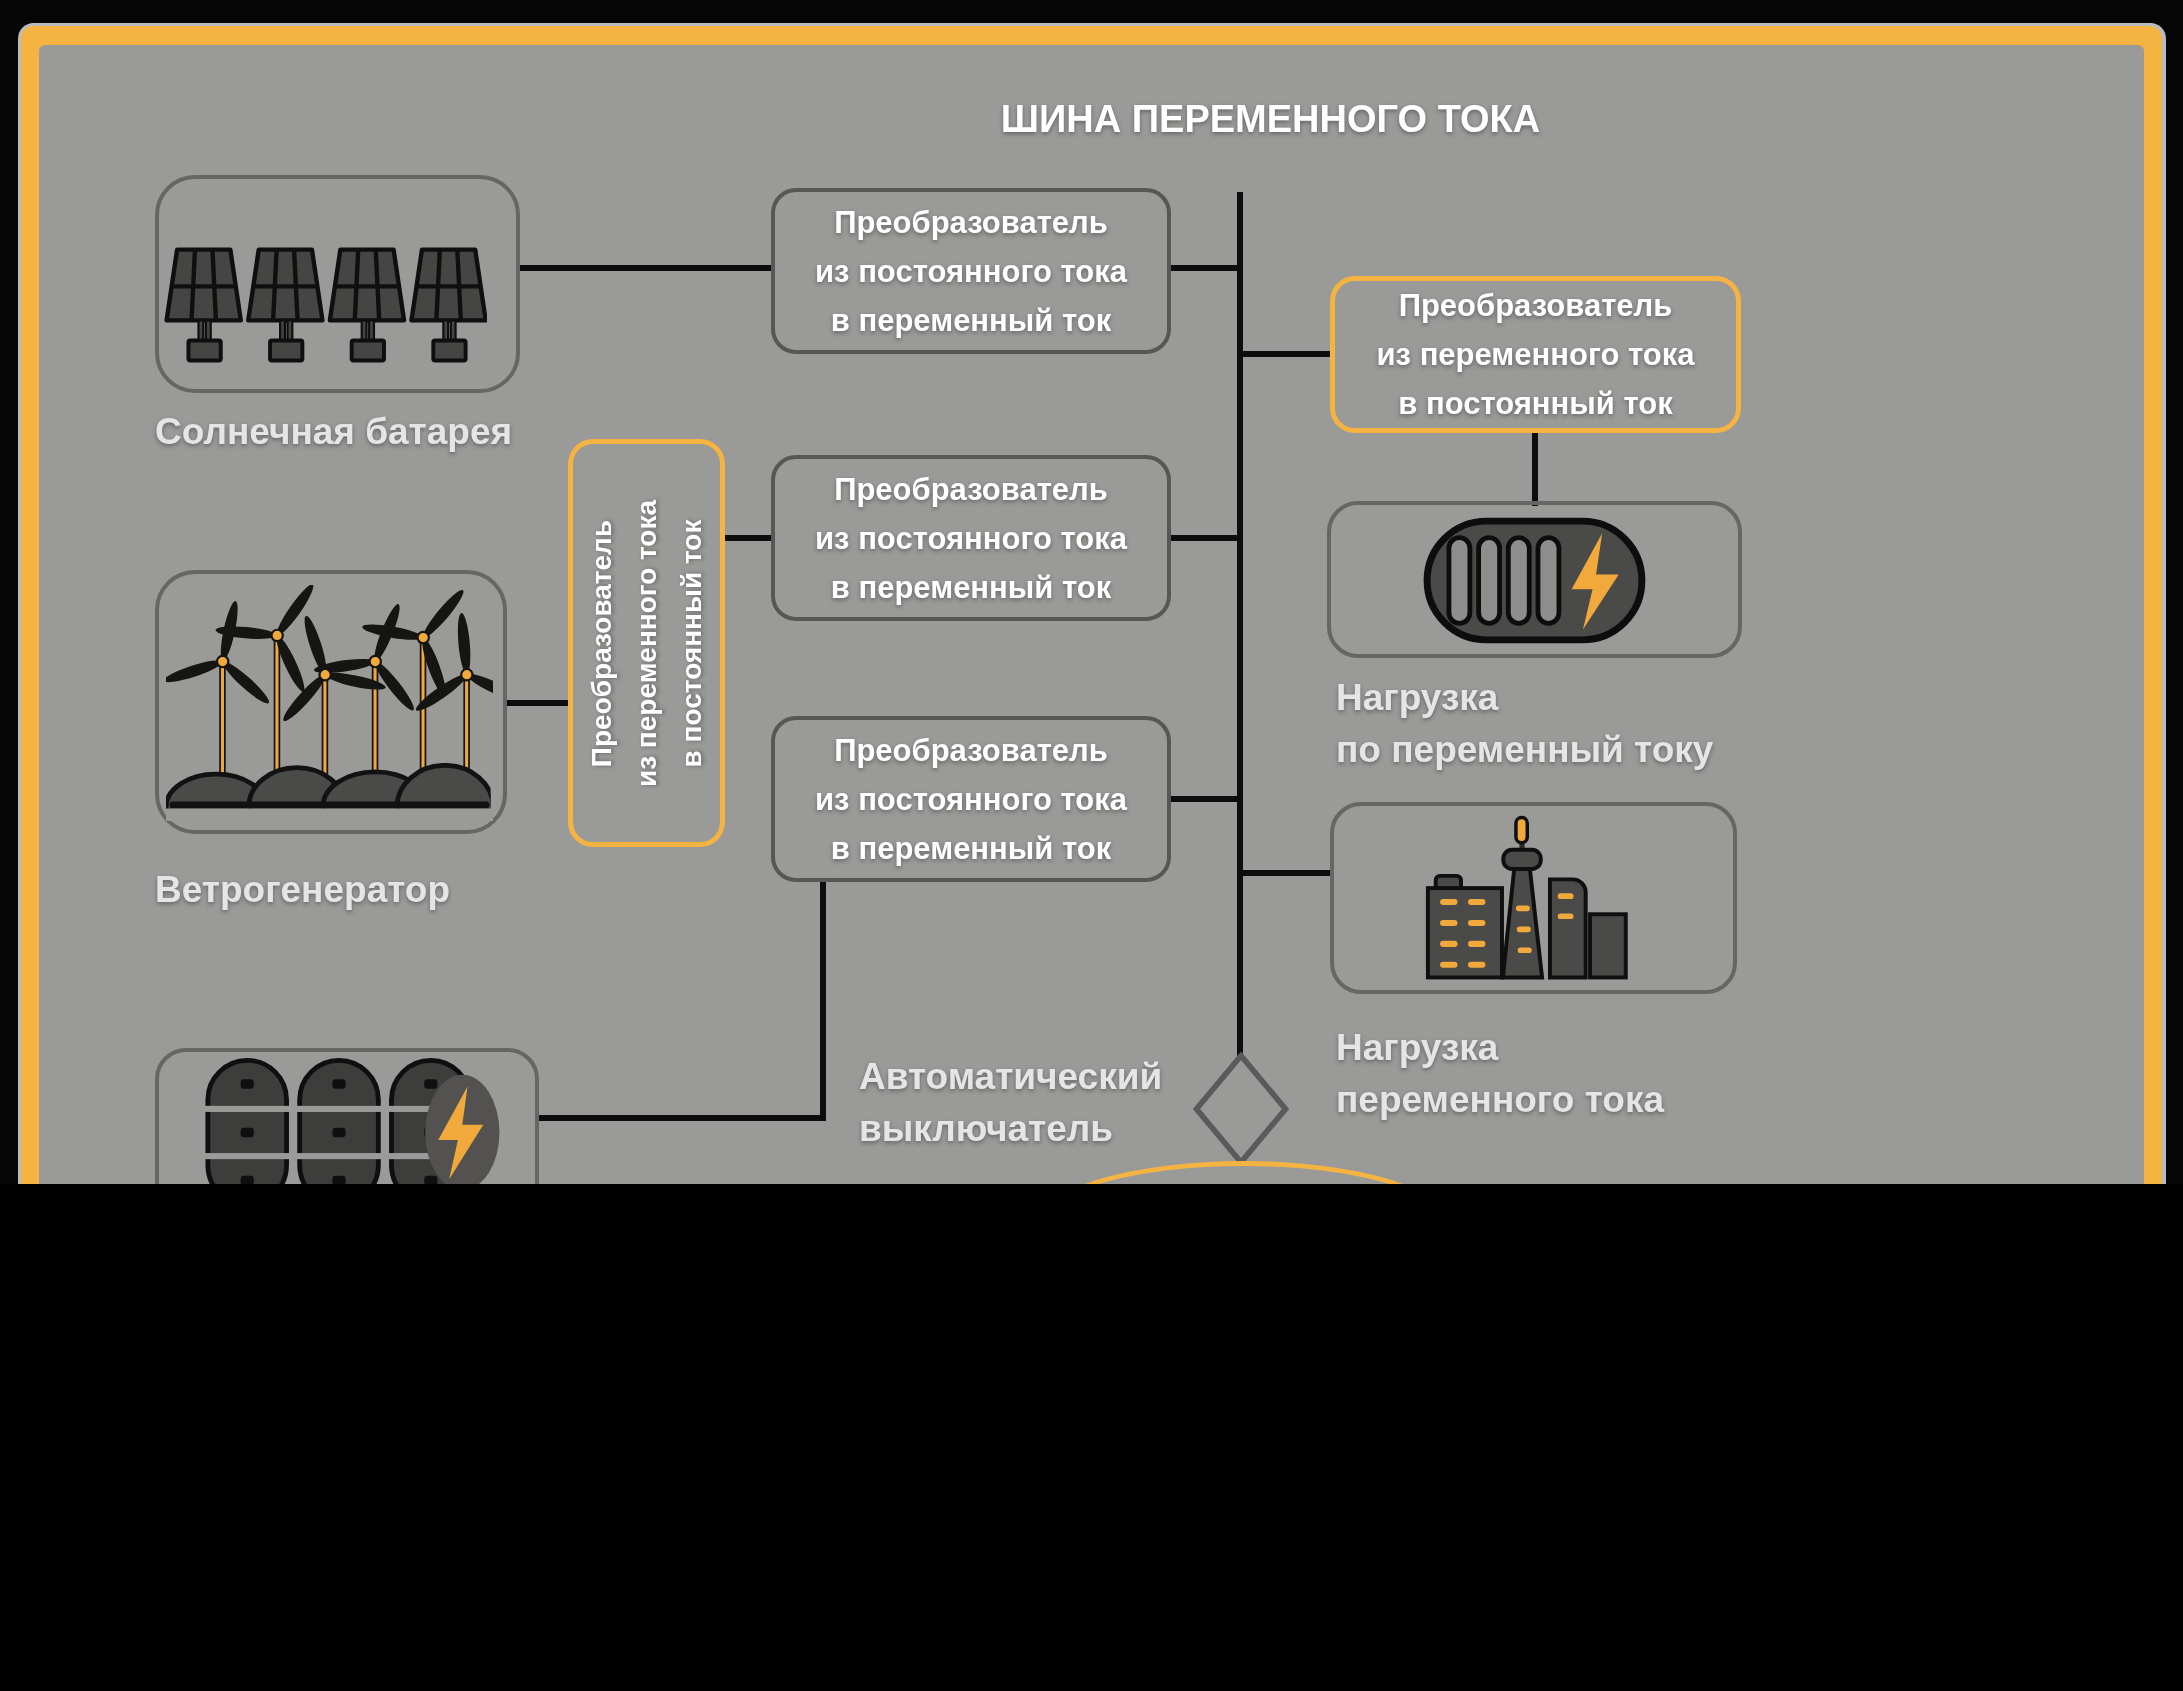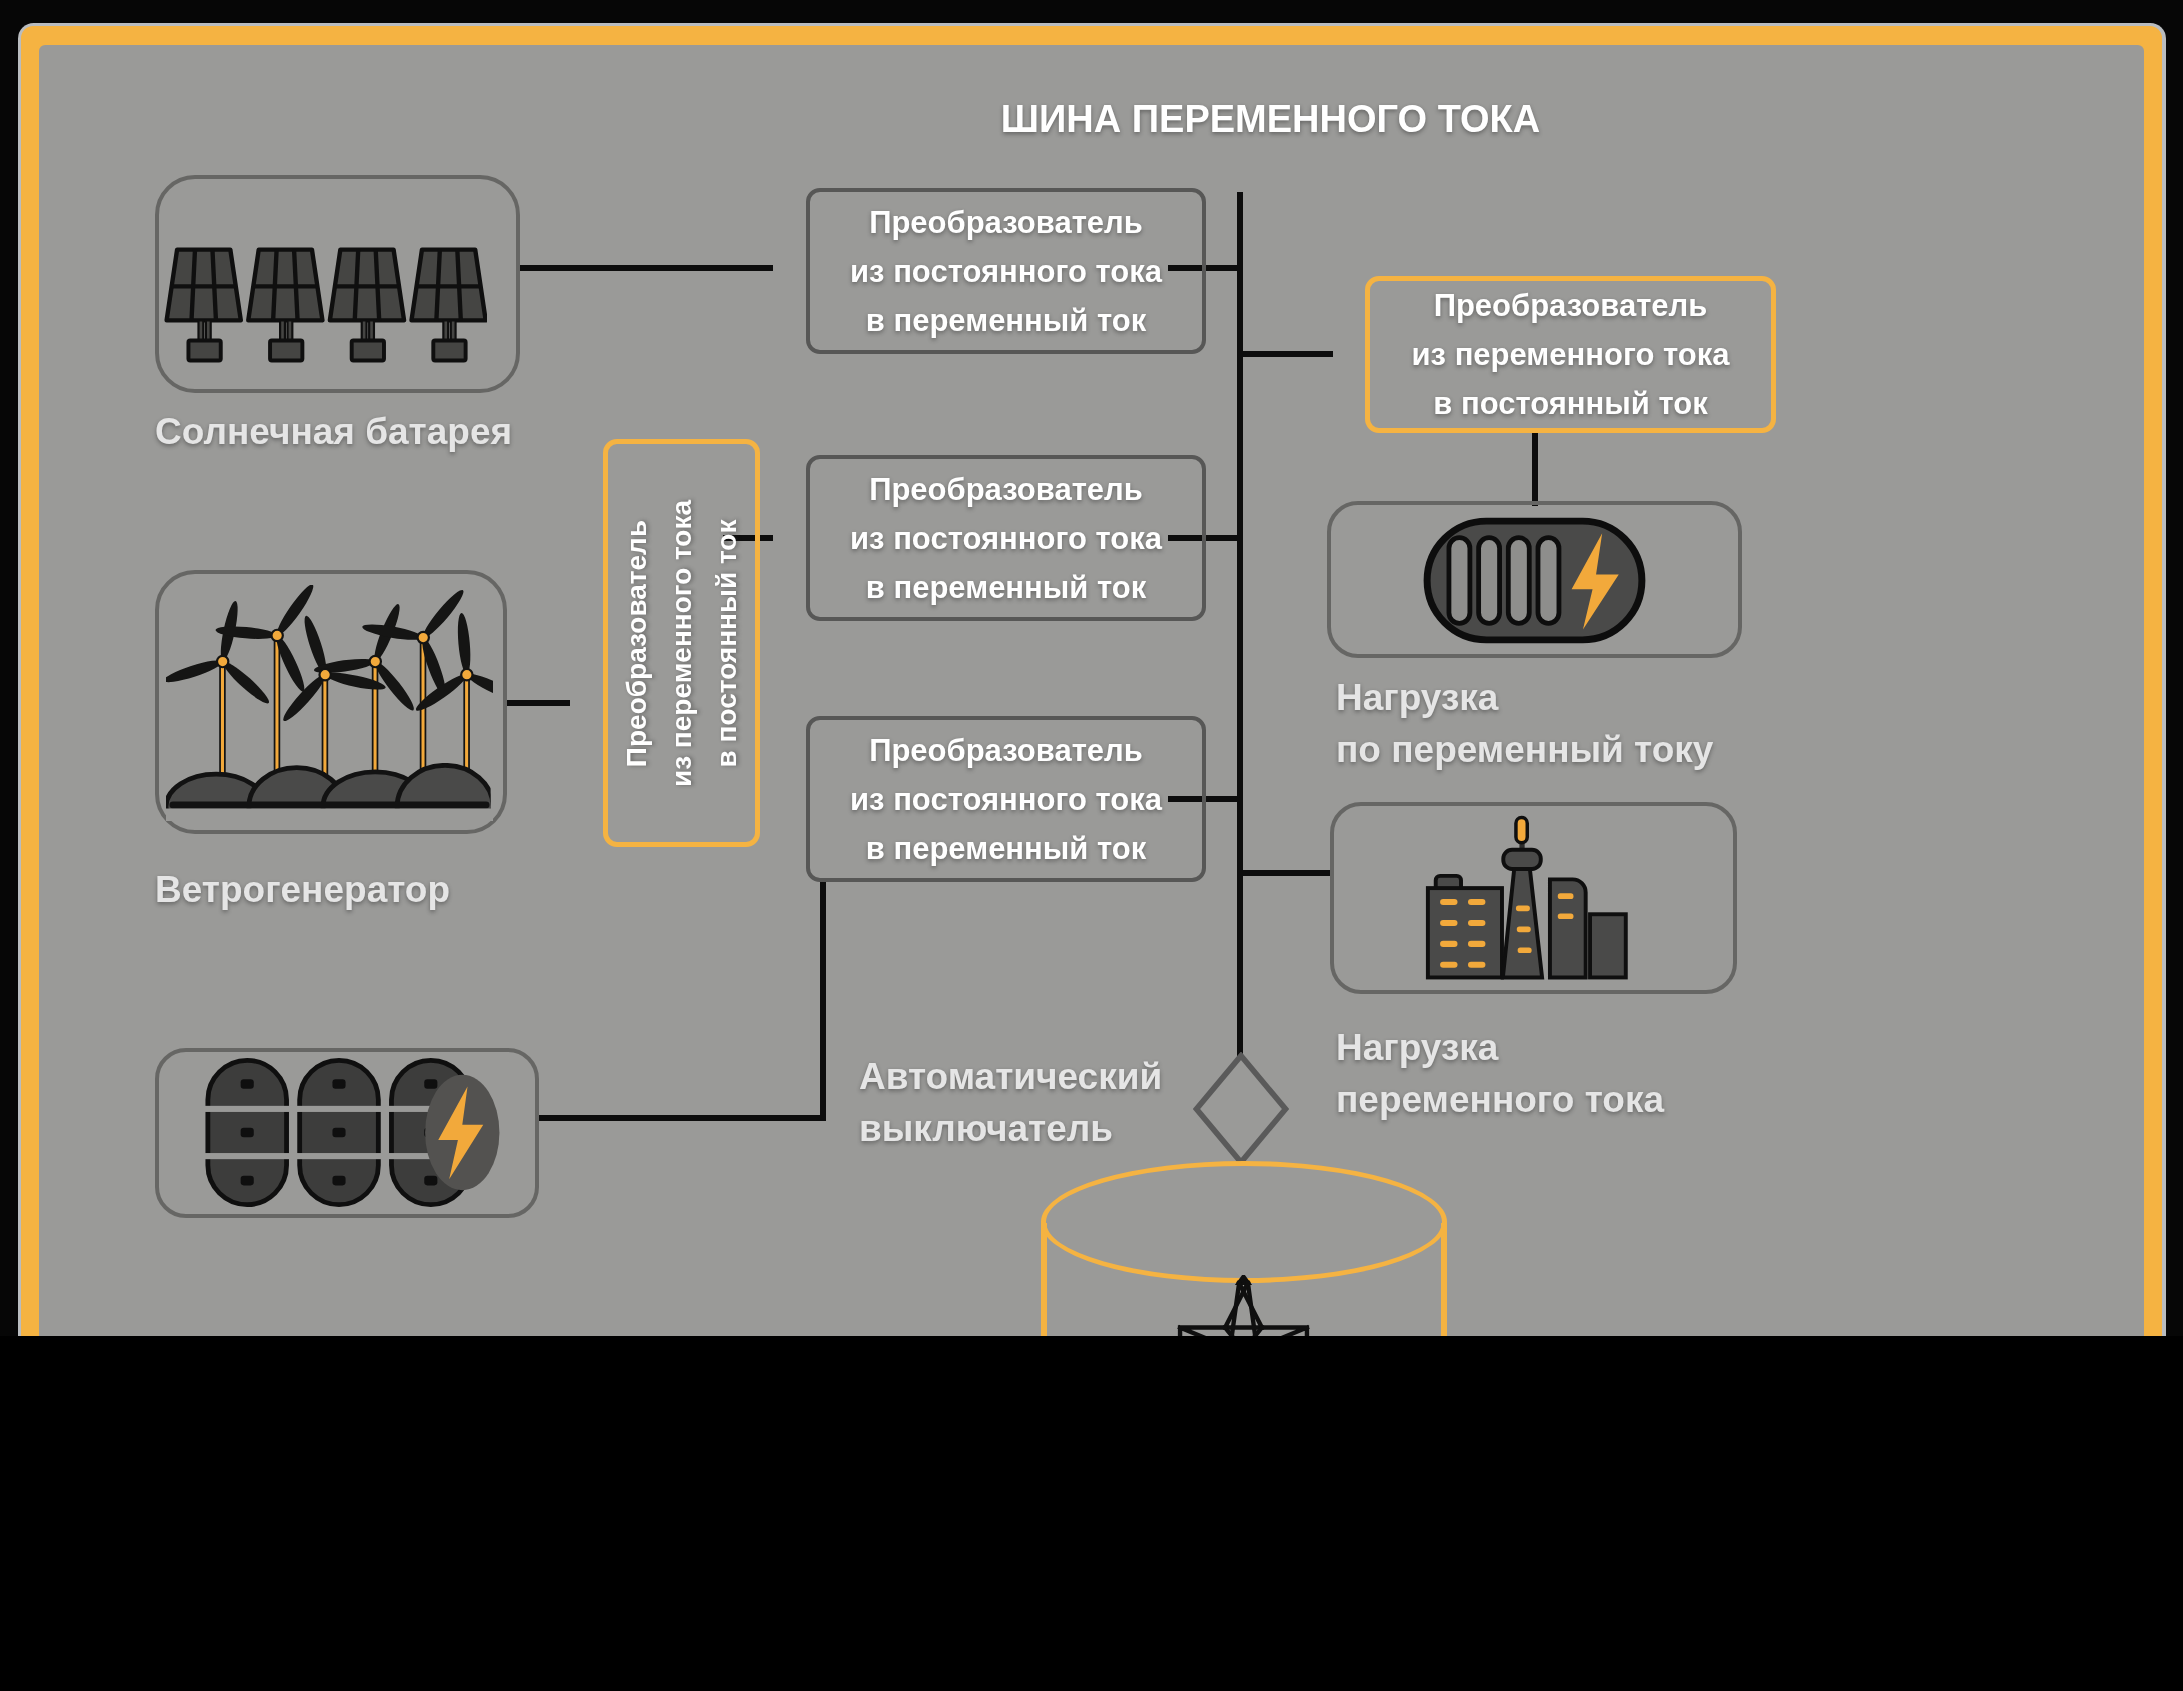--- a/index.html
+++ b/index.html
@@ -1,34 +1,34 @@
 <!DOCTYPE html>
 <html style="font-size:7px"><head>
 <meta charset="utf-8">
 <style>
   html,body{margin:0;padding:0;background:#000;}
-  #canvas{position:relative;width:2183px;height:1336px;background:#060606;overflow:hidden;
+  #canvas{position:relative;width:2183px;height:1184px;background:#060606;overflow:hidden;
           font-family:"Liberation Sans","DejaVu Sans",sans-serif;}
   .abs{position:absolute;}
   
   .frame-silver{left:17.5px;top:23px;width:2148px;height:1557px;background:#B9BCBF;border-radius:15.7px;}
   .frame-orange{left:21px;top:26px;width:2141px;height:1550px;background:#F5B342;border-radius:12.2px;}
   .frame-gray{left:39px;top:45px;width:2105px;height:1510px;background:#9A9A98;border-radius:6.1px;}
   .tab-orange{left:1493px;top:1554px;width:669px;height:111px;background:#F5B342;
               clip-path:polygon(0 0,100% 0,100% 100%,11.4% 100%);}
   .tab-gray{left:1523px;top:1546px;width:621px;height:95px;background:#9A9A98;
             clip-path:polygon(0 0,100% 0,100% 100%,11.1% 100%);}
   
   .line{background:#0D0D0D;}
   .hline{height:6.1px;}
   .vline{width:6.1px;}
   
   .node{border:4.8px solid #666664;border-radius:40px;box-sizing:border-box;}
-  .conv{border:4.4px solid #575756;border-radius:14px;box-sizing:border-box;
-        display:flex;flex-direction:column;justify-content:center;align-items:center;text-align:center;margin-left:35px;}
+  .conv{border:4.4px solid #575756;border-radius:25px;box-sizing:border-box;
+        display:flex;flex-direction:column;justify-content:center;align-items:center;text-align:center;}
   .oborder{border:5.7px solid #F5B342 !important;}
   .convtext{font-weight:bold;font-size:31px;line-height:49px;color:#FFF;white-space:nowrap;
             text-shadow:0 1.7px 4.4px rgba(35,35,35,.45);}
   .rotbox{display:flex;justify-content:center;align-items:center;}
   .rot{transform:rotate(-90deg);flex-shrink:0;width:393px;height:157px;display:flex;flex-direction:column;
        justify-content:center;align-items:center;text-align:center;}
   .rot .convtext{font-size:28px;line-height:45px;}
   
   .lbl{font-weight:bold;font-size:37px;line-height:52px;color:#e5e5e5;white-space:nowrap;
        text-shadow:0 1.7px 4.4px rgba(35,35,35,.45);}

